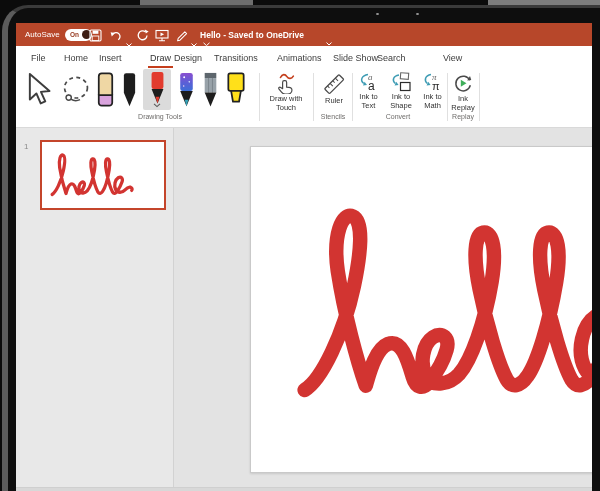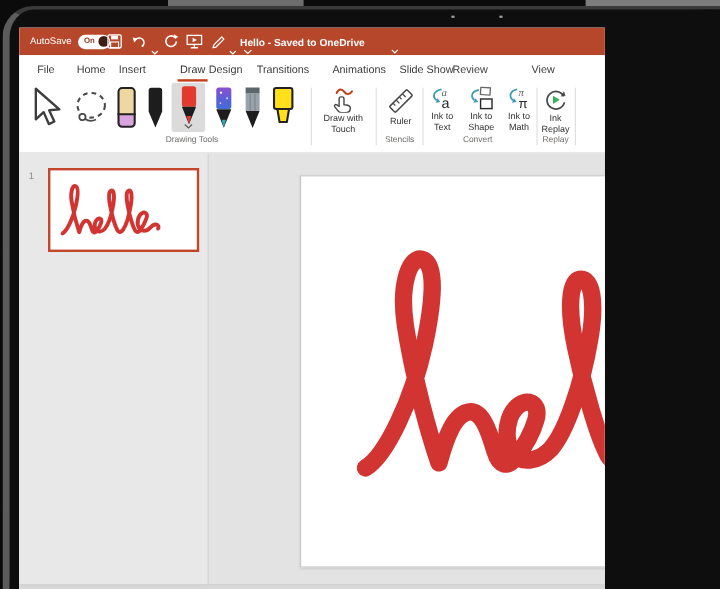--- a/index.html
+++ b/index.html
@@ -10,21 +10,21 @@
   
   #bg-shape-1 { left:140px; top:0; width:113px; height:5px; background:#6e6e6e; }
   #bg-shape-2 { left:488px; top:0; width:112px; height:17px; background:#7d7d7d; border-bottom:2px solid #585858; }
 
   
   #bezel { left:2px; top:5px; right:0; bottom:0; background:#0e0e0e;
            border-top-left-radius:26px; border-left:6px solid #5c5c5c; border-top:3px solid #3a3a3a; }
   .bezel-dot { width:3px; height:2px; background:#9a9a9a; border-radius:50%; }
 
   
-  #screen { left:16px; top:23px; width:488px; height:468px; background:#fff; overflow:hidden; }
+  #screen { left:16px; top:23px; width:576px; height:468px; background:#fff; overflow:hidden; }
 
   
   #titlebar { left:0; top:0; width:584px; height:23px; background:#B7472A; color:#fff; }
   #autosave-label { left:9px; top:7px; font-size:8px; color:#fff; }
   #autosave-toggle { left:49px; top:5.5px; width:27px; height:12px; background:#fff; border-radius:6px; }
   #autosave-state { left:5px; top:2.5px; font-size:6.5px; color:#8f3category3; color:#963a20; font-weight:bold; }
   #autosave-knob { right:1.5px; top:1.5px; width:9px; height:9px; border-radius:50%; background:#3d1e14; }
   .qat-btn { top:5px; width:14px; height:13px; }
   .qat-chev { top:10px; }
   #doc-title { left:166px; top:6.5px; width:140px; text-align:center; font-size:8.5px; color:#ffffff; white-space:nowrap;font-weight:bold; }
@@ -134,21 +134,21 @@
 
   <div class="abs" id="tabstrip">
     <span class="abs tab" style="left:13px;">File</span>
     <span class="abs tab" style="left:46px;">Home</span>
     <span class="abs tab" style="left:81px;">Insert</span>
     <span class="abs tab active" style="left:132px;">Draw</span>
     <span class="abs tab" style="left:156px;">Design</span>
     <span class="abs tab" style="left:196px;">Transitions</span>
     <span class="abs tab" style="left:259px;">Animations</span>
     <span class="abs tab" style="left:315px;">Slide Show</span>
-    <span class="abs tab" style="left:359px;">Review</span>
+    <span class="abs tab" style="left:359px;">Search</span>
     <span class="abs tab" style="left:399px;margin-top:48px;">View</span>
     <span class="abs tab" style="left:425px;">View</span>
   </div>
 
   <div class="abs" id="ribbon">
 
     <span class="abs tool-btn" style="left:6px;">
       <svg width="34" height="34" viewBox="0 0 24 26">
         <path d="M5 1.5 L5 21 L10 16.4 L13.3 24 L16.8 22.4 L13.5 15.2 L20 14.6 Z" fill="#fefefe" stroke="#3d3d3d" stroke-width="1.5" stroke-linejoin="round"></path>
       </svg>

